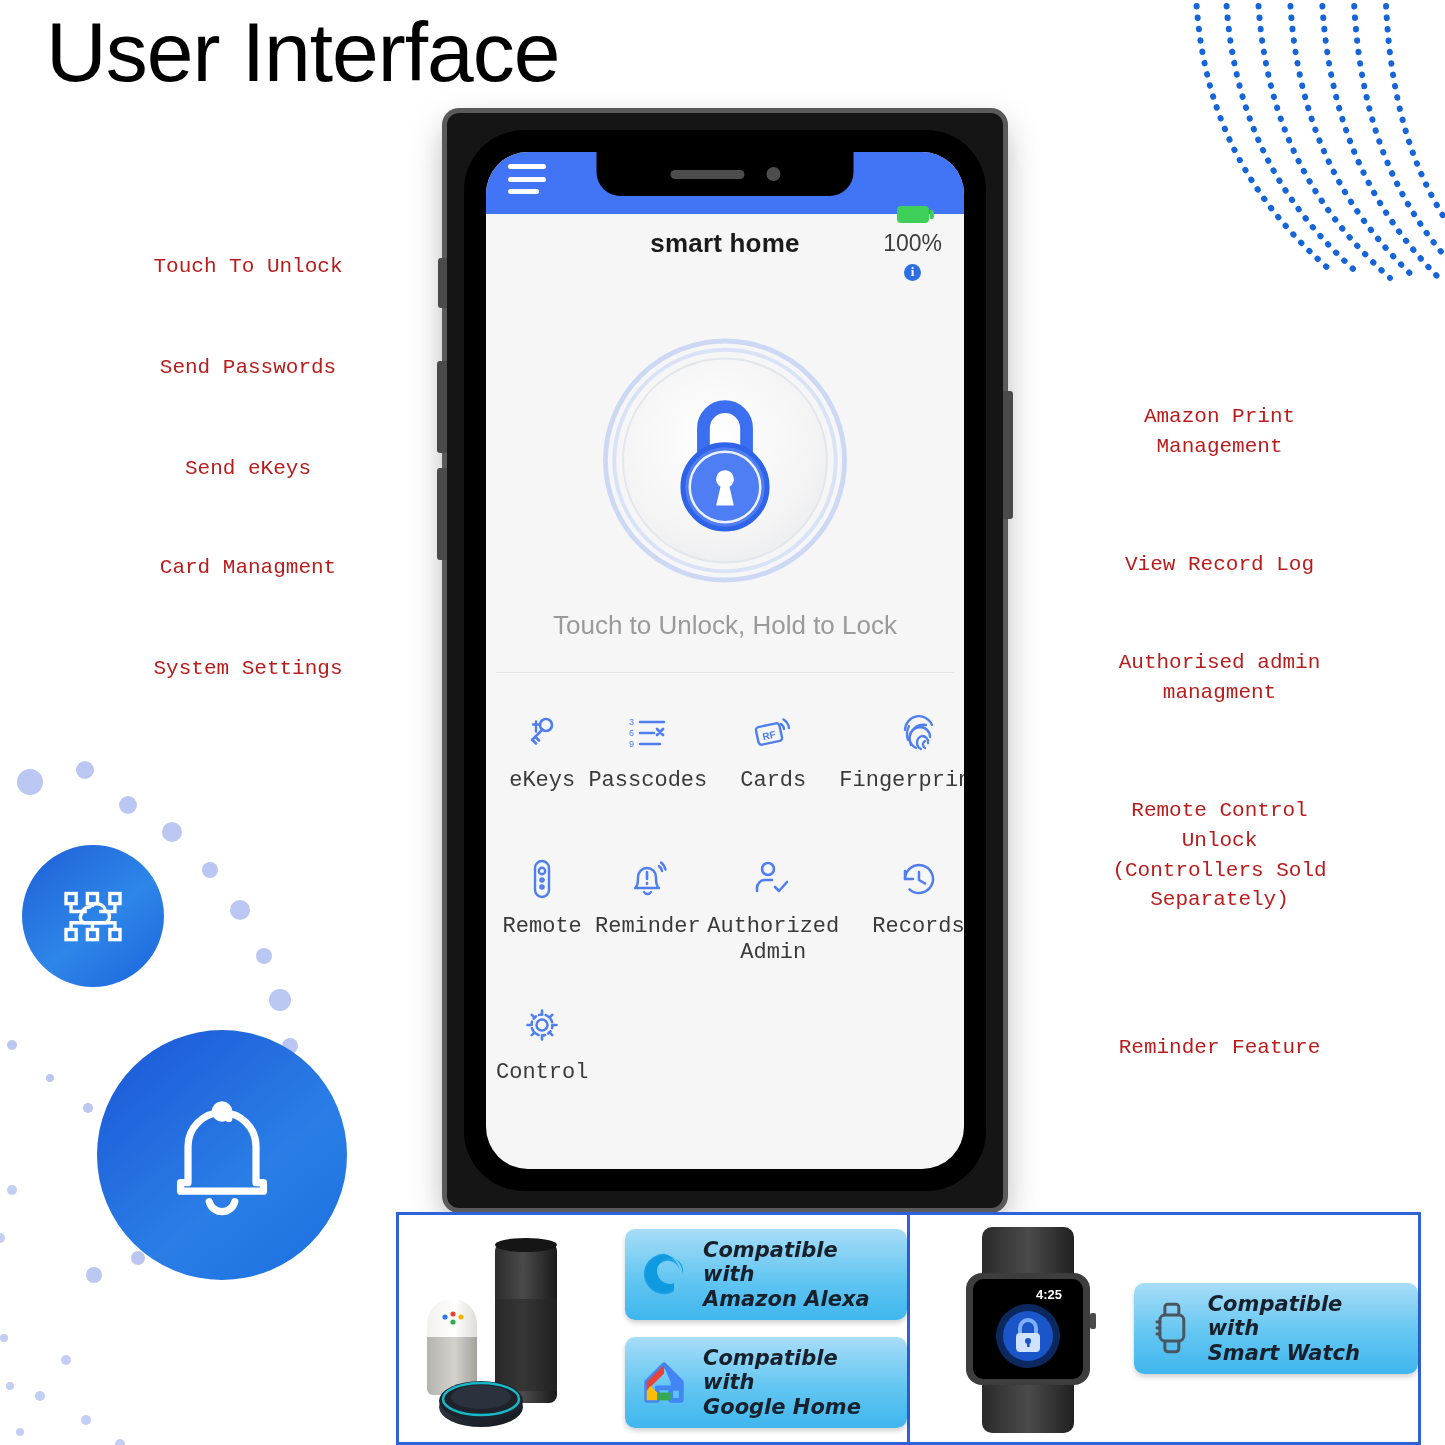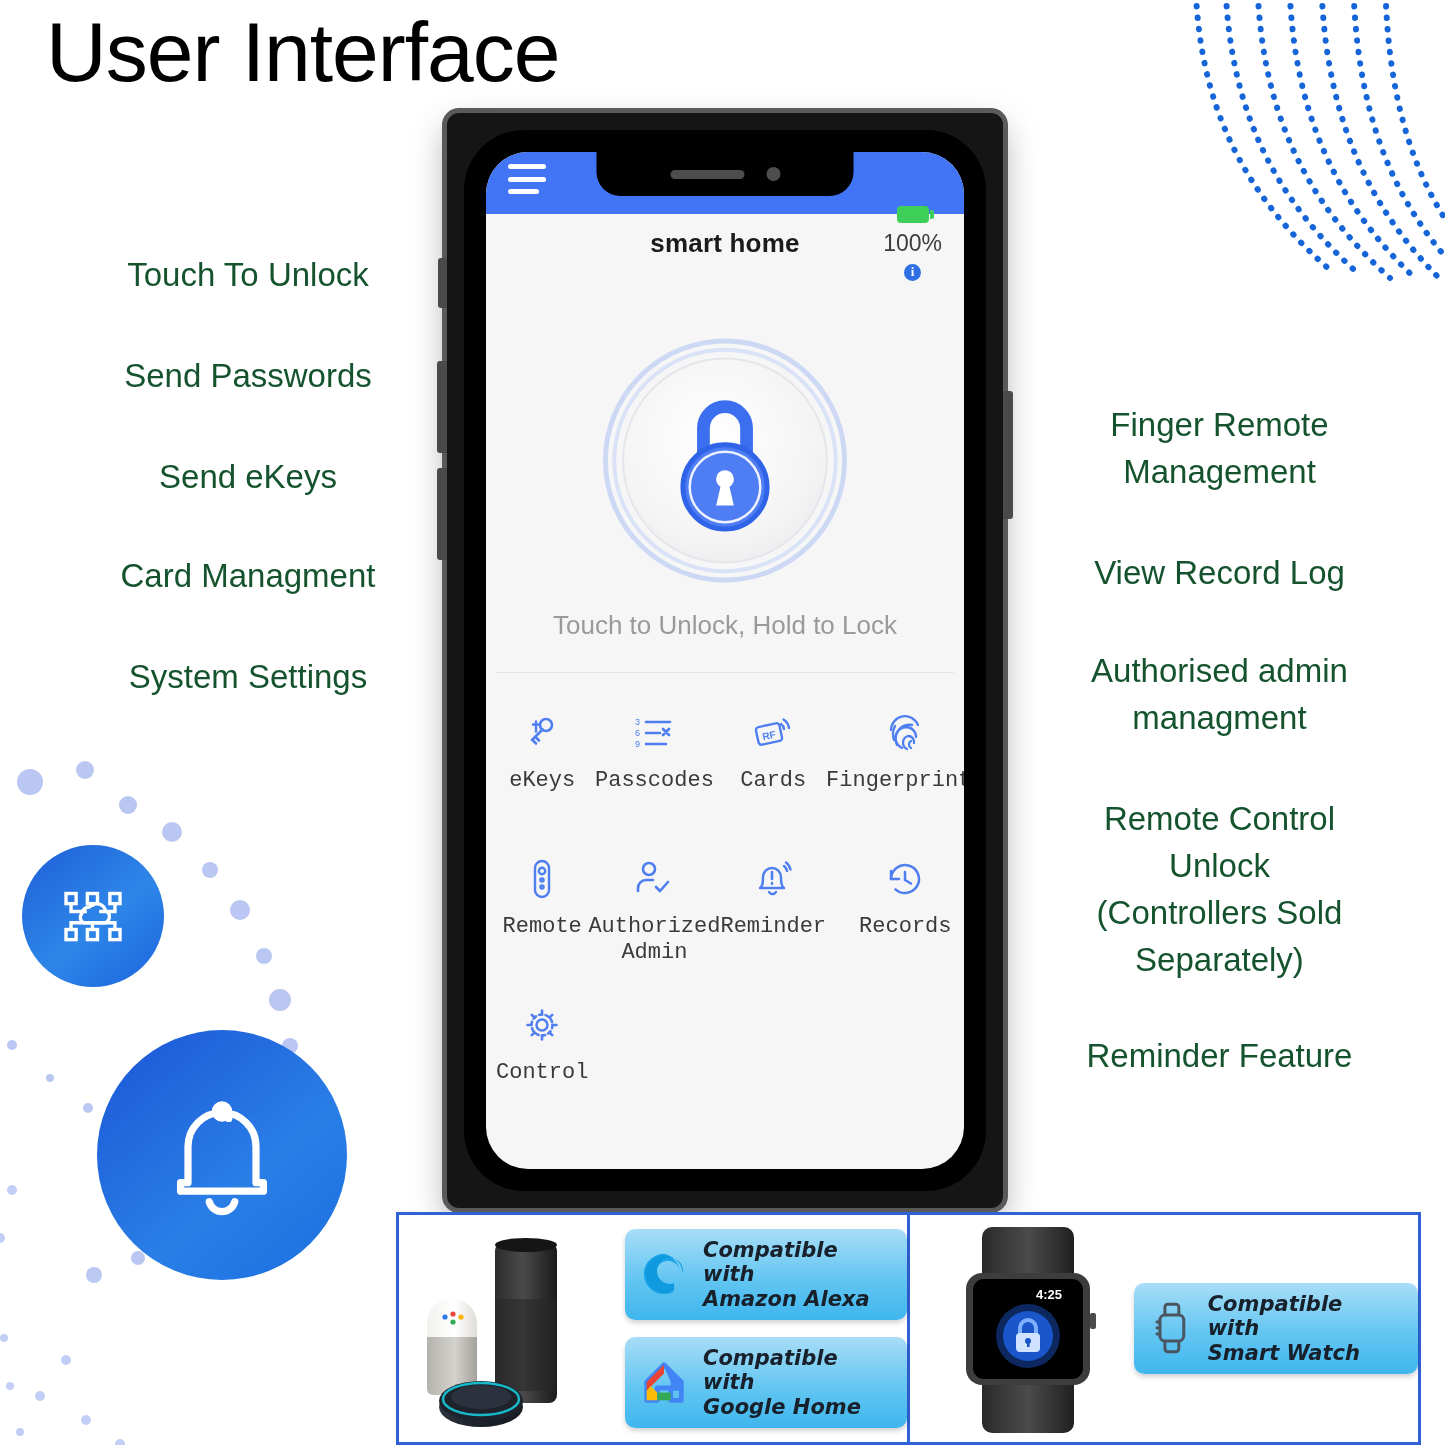--- a/index.html
+++ b/index.html
@@ -19,22 +19,22 @@
   
   .page-title{
     position:absolute;left:46px;top:8px;
     font-size:84px;line-height:1.05;font-weight:400;color:#000;
     letter-spacing:-1px;
   }
 
   
   .feat{
     position:absolute;
-    font-size:33px;color:#14532d;font-weight:400;
-    line-height:1.42;text-align:center;
+    font-size:21px;color:#b91c1c;font-weight:400;
+    line-height:1.42;text-align:center;font-family:Liberation Mono, monospace;
   }
   .left-col{left:58px;width:380px;text-align:center;}
   .right-col{left:1022px;width:395px;text-align:center;}
 
   
   .phone{
     position:absolute;left:447px;top:113px;
     width:556px;height:1095px;
     border-radius:12px;
     background:#151515;
@@ -261,21 +261,21 @@
   </div>
 
   <div class="page-title">User Interface</div>
 
   <div class="feat left-col" style="top:252px">Touch To Unlock</div>
   <div class="feat left-col" style="top:353px">Send Passwords</div>
   <div class="feat left-col" style="top:454px">Send eKeys</div>
   <div class="feat left-col" style="top:553px">Card Managment</div>
   <div class="feat left-col" style="top:654px">System Settings</div>
 
-  <div class="feat right-col" style="top:402px;white-space:pre-line">Finger Remote
+  <div class="feat right-col" style="top:402px;white-space:pre-line">Amazon Print
 Management</div>
   <div class="feat right-col" style="top:550px">View Record Log</div>
   <div class="feat right-col" style="top:648px;white-space:pre-line">Authorised admin
 managment</div>
   <div class="feat right-col" style="top:796px;white-space:pre-line">Remote Control
 Unlock
 (Controllers Sold
 Separately)</div>
   <div class="feat right-col" style="top:1033px">Reminder Feature</div>
 
@@ -395,40 +395,40 @@
                 <circle cx="13" cy="13" r="3.2"></circle>
                 <circle cx="13" cy="22" r="1.6"></circle>
                 <circle cx="13" cy="29" r="1.6"></circle>
               </svg>
             </div>
             <div class="lbl">Remote</div>
           </div>
 
           <div class="tile">
             <div class="ico">
-              <svg width="44" height="40" viewBox="0 0 44 40" fill="none" stroke="#4e7ef0" stroke-width="2.6" stroke-linecap="round" stroke-linejoin="round">
-                <circle cx="17" cy="10" r="6"></circle>
-                <path d="M6 32v-3a8 8 0 0 1 8-8h7"></path>
-                <path d="M24 28l4 4 8-9"></path>
-              </svg>
-            </div>
-            <div class="lbl" style="white-space:pre-line">Authorized
-Admin</div>
-          </div>
-
-          <div class="tile">
-            <div class="ico">
               <svg width="42" height="42" viewBox="0 0 42 42" fill="none" stroke="#4e7ef0" stroke-width="2.4" stroke-linecap="round">
                 <path d="M8 30c3-2 3-6 3-11a9 9 0 0 1 18 0c0 5 0 9 3 11z" stroke-linejoin="round"></path>
                 <path d="M17 34a4 4 0 0 0 7 0"></path>
                 <path d="M20 14v7M20 25v.8" stroke-width="2.6"></path>
                 <path d="M32 8a8 8 0 0 1 3 5M34 4.5a12 12 0 0 1 4.5 7"></path>
               </svg>
             </div>
             <div class="lbl">Reminder</div>
+          </div>
+
+          <div class="tile">
+            <div class="ico">
+              <svg width="44" height="40" viewBox="0 0 44 40" fill="none" stroke="#4e7ef0" stroke-width="2.6" stroke-linecap="round" stroke-linejoin="round">
+                <circle cx="17" cy="10" r="6"></circle>
+                <path d="M6 32v-3a8 8 0 0 1 8-8h7"></path>
+                <path d="M24 28l4 4 8-9"></path>
+              </svg>
+            </div>
+            <div class="lbl" style="white-space:pre-line">Authorized
+Admin</div>
           </div>
 
           <div class="tile">
             <div class="ico">
               <svg width="42" height="42" viewBox="0 0 42 42" fill="none" stroke="#4e7ef0" stroke-width="2.5" stroke-linecap="round" stroke-linejoin="round">
                 <path d="M7 21a14 14 0 1 1 4.5 10.3"></path>
                 <path d="M7 13v8h8"></path>
                 <path d="M21 14v8l6 3.5"></path>
               </svg>
             </div>

